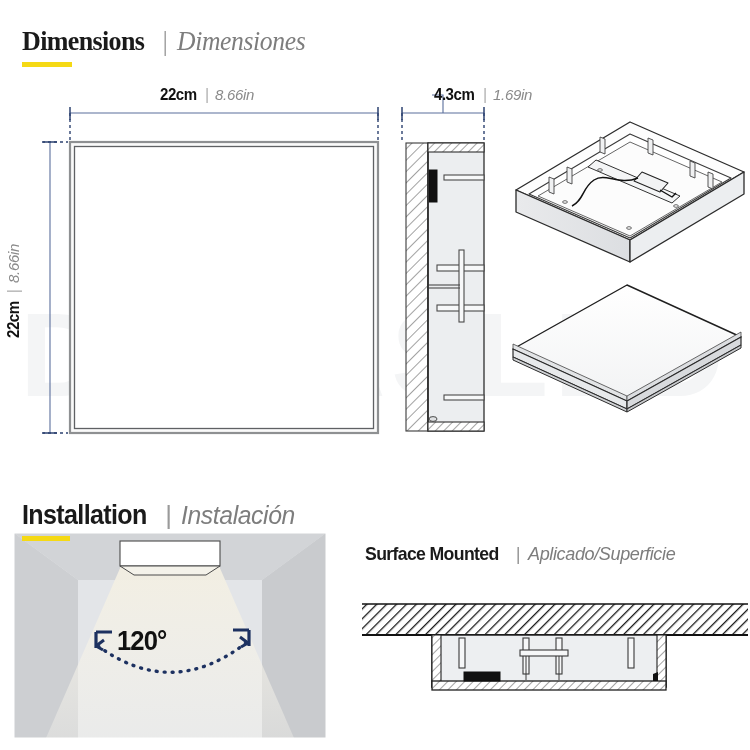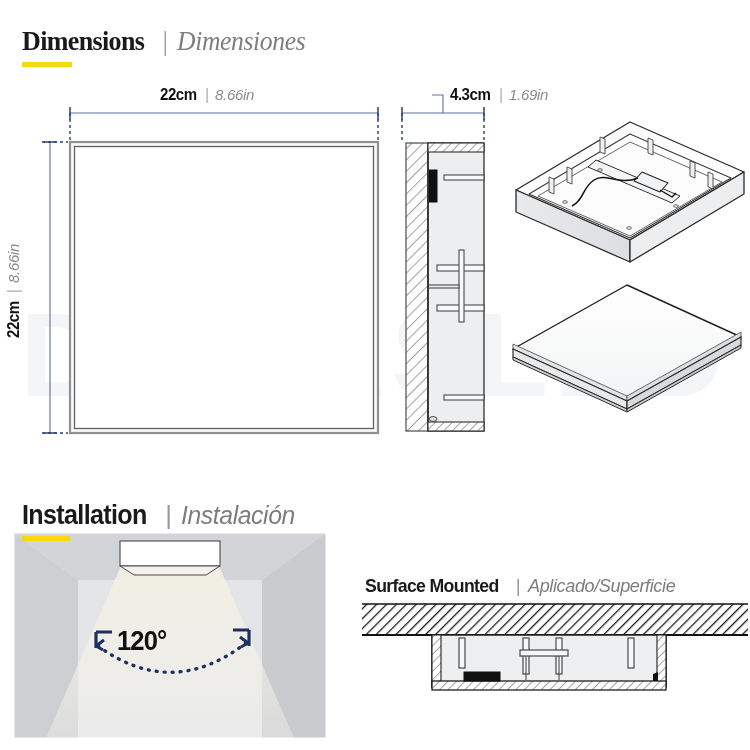--- a/index.html
+++ b/index.html
@@ -67,21 +67,21 @@
   #head-dimensions .head-sep { font-size: 27px; }
   #head-dimensions .head-es { font-size: 27px; }
   #head-dimensions .head-underline { width: 50px; }
 
   #head-installation { left: 22px; top: 500px; }
   #head-installation .head-en { font-size: 27px; }
   #head-installation .head-sep { font-size: 26px; }
   #head-installation .head-es { font-size: 26px; }
   #head-installation .head-underline { width: 48px; }
 
-  #head-surface { left: 365px; top: 575px; }
+  #head-surface { left: 365px; top: 543px; }
   #head-surface .head-en { font-size: 19px; }
   #head-surface .head-sep { font-size: 19px; margin: 0 7px; }
   #head-surface .head-es { font-size: 19px; }
 
   
   .dim-label {
     position: absolute;
     z-index: 6;
     white-space: nowrap;
     display: flex;
@@ -92,21 +92,21 @@
     font-size: 16px; letter-spacing: -0.5px;
     transform: scaleX(0.94); transform-origin: left bottom;
   }
   .dim-sep { color: #b0b0b0; font-size: 16px; margin: 0 6px; font-weight: 300; }
   .dim-in {
     font-style: italic; color: #8a8a8a;
     font-size: 15px; letter-spacing: -0.3px;
   }
 
   #label-width { left: 160px; top: 86px; }
-  #label-depth { left: 434px; top: 86px; margin-left: 16px; }
+  #label-depth { left: 434px; top: 86px; }
 
   #label-height {
     left: -51px; top: 282px;
     width: 130px;
     transform: rotate(-90deg);
     transform-origin: center center;
     justify-content: center;
   }
 
   

